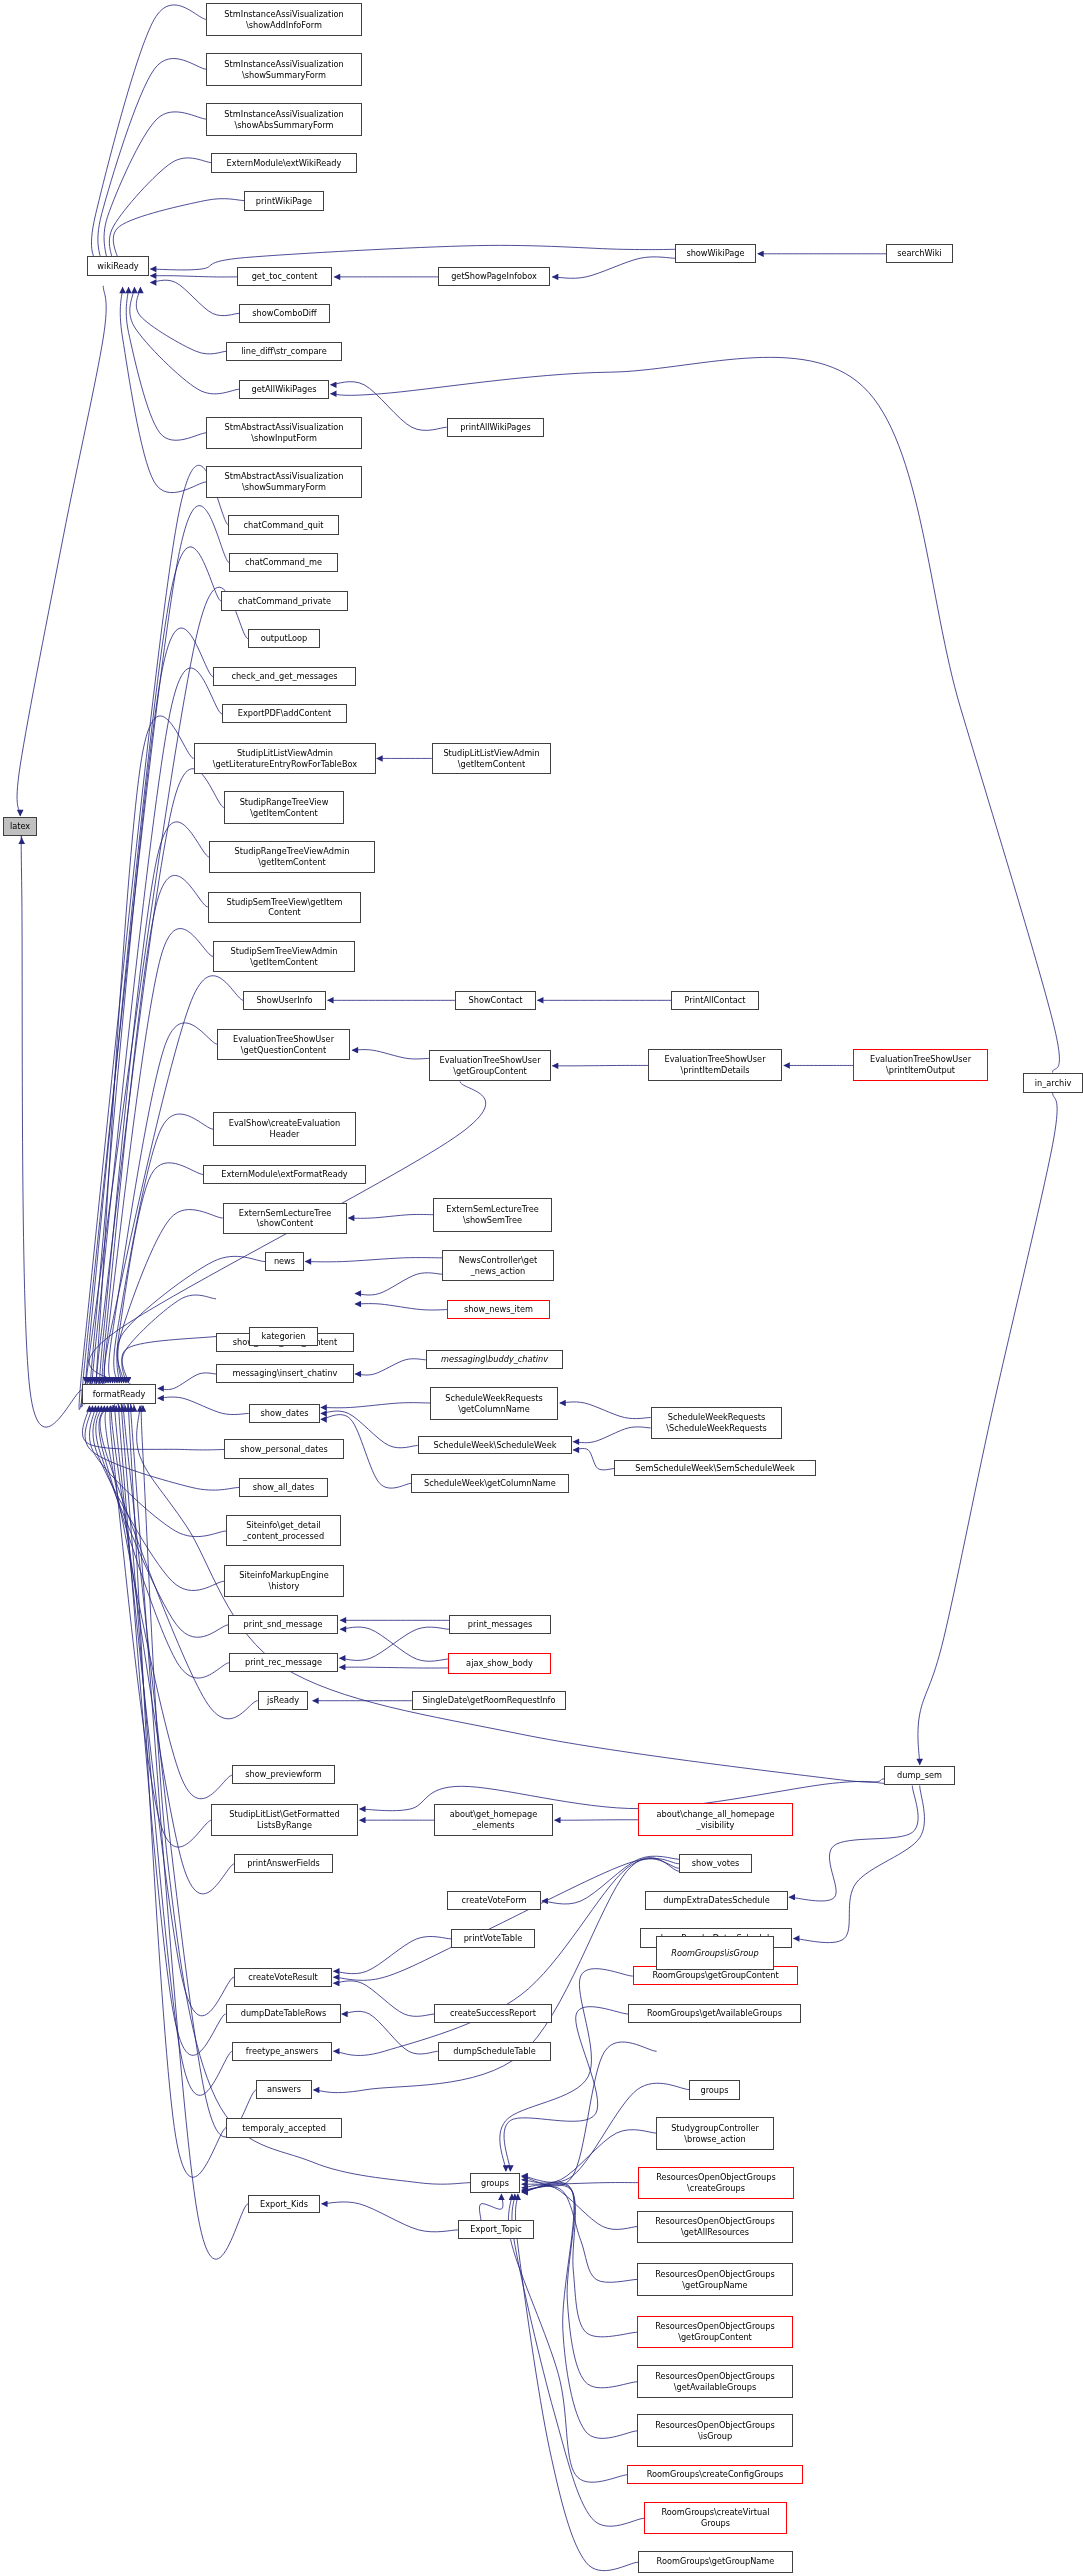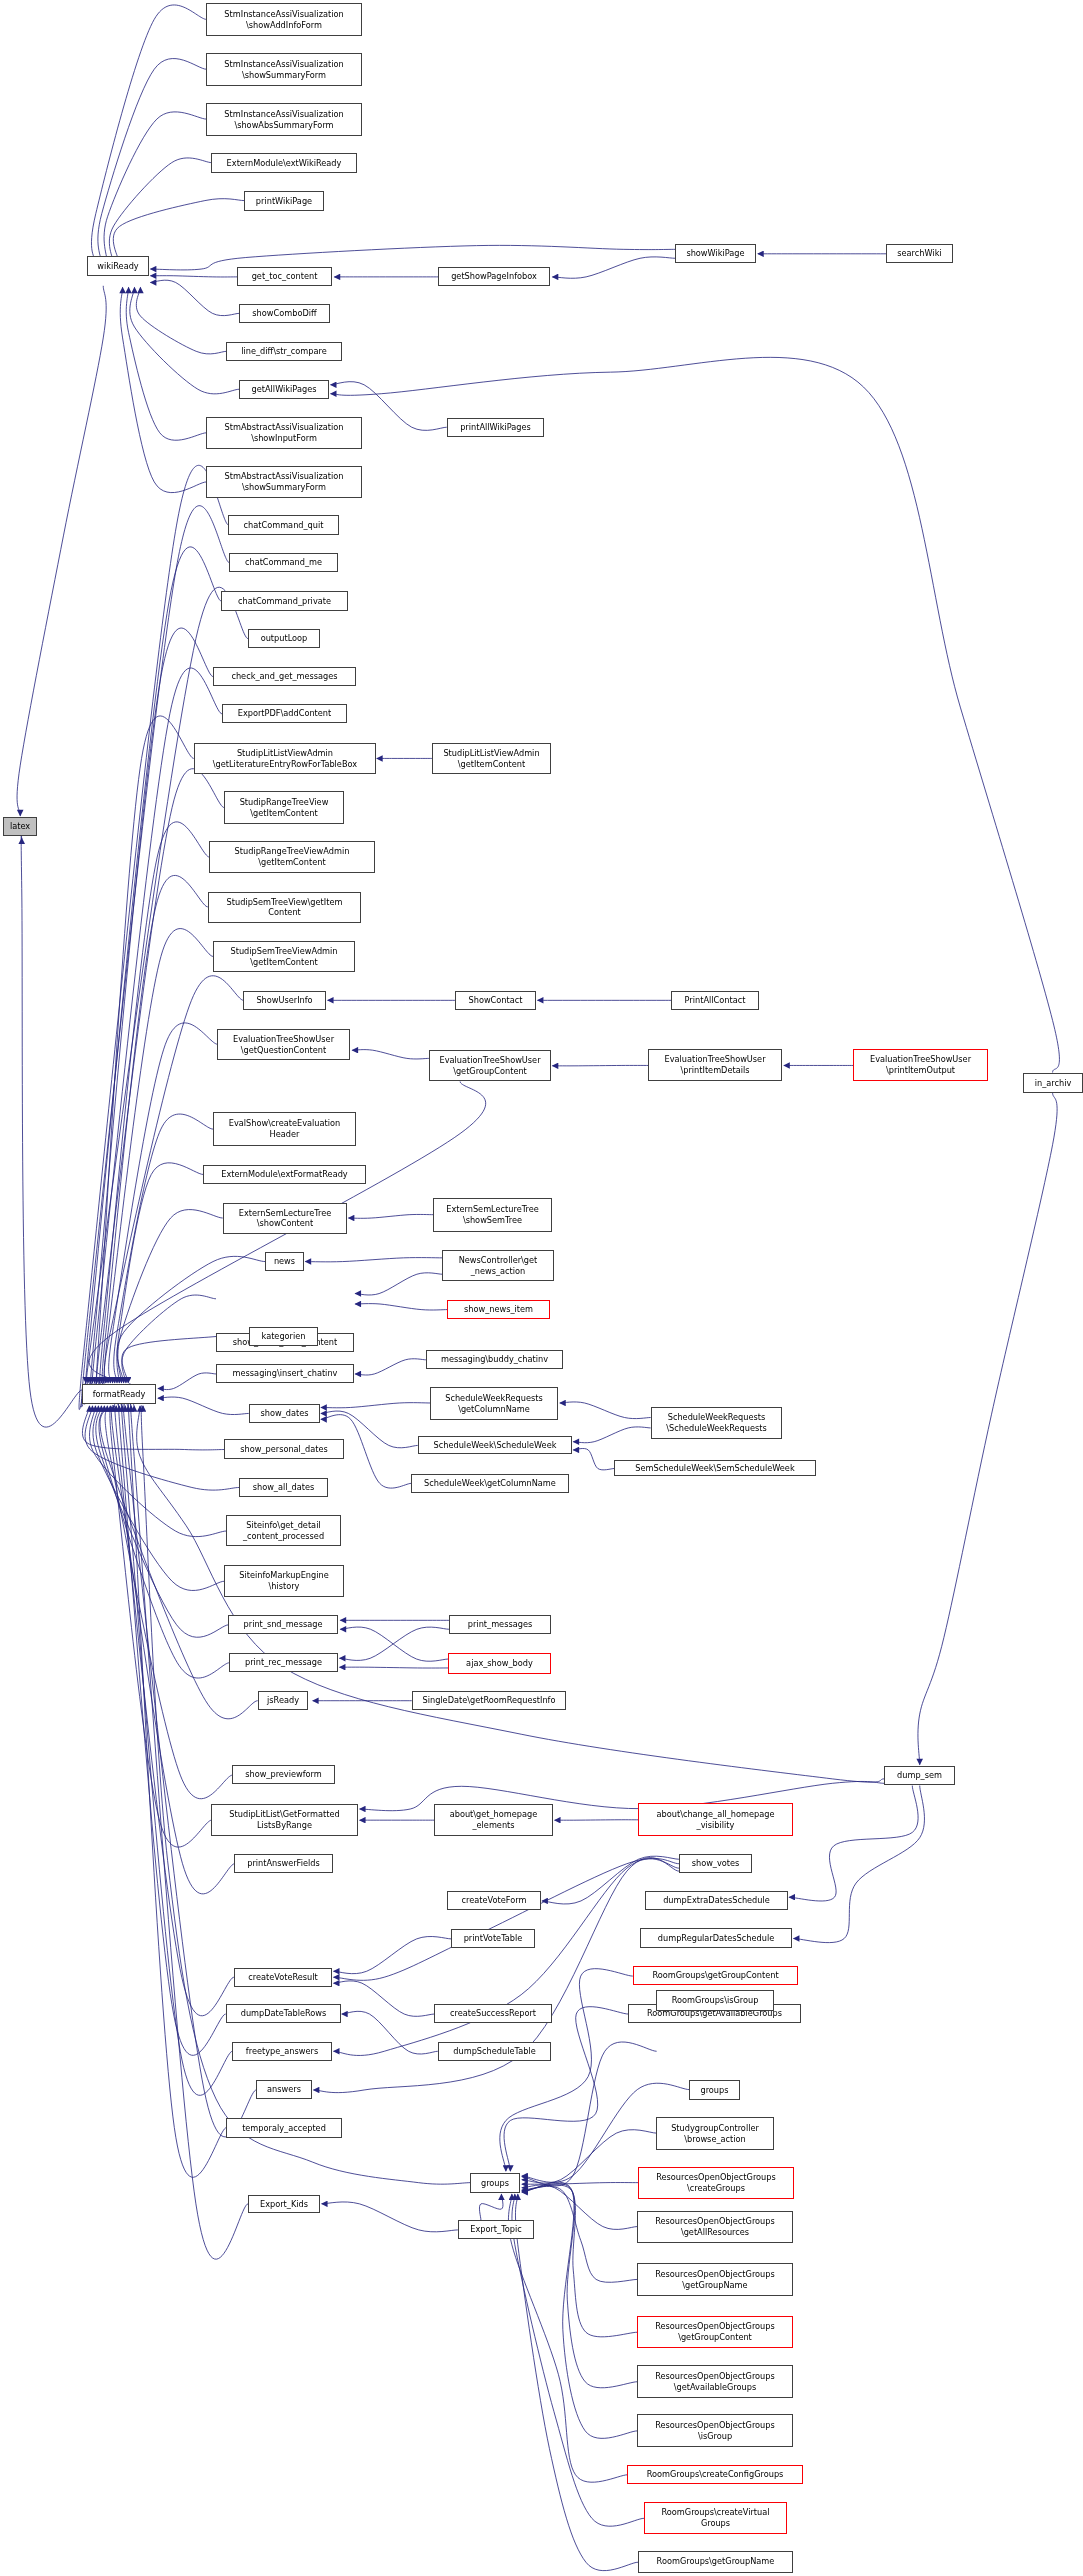--- a/index.html
+++ b/index.html
@@ -207,21 +207,21 @@
     <div class="node" style="left: 223px; top: 1203px; width: 124px; height: 30.5px; border-color: rgb(64, 64, 64);">ExternSemLectureTree
 \showContent</div>
     <div class="node" style="left: 433px; top: 1198px; width: 119px; height: 34px; border-color: rgb(64, 64, 64);">ExternSemLectureTree
 \showSemTree</div>
     <div class="node" style="left: 265px; top: 1252px; width: 39px; height: 19.4px; border-color: rgb(64, 64, 64);">news</div>
     <div class="node" style="left: 442px; top: 1250px; width: 112px; height: 31px; border-color: rgb(64, 64, 64);">NewsController\get
 _news_action</div>
     <div class="node" style="left: 216px; top: 1289px; width: 138px; height: 19.4px; border-color: rgb(64, 64, 64); margin-top: 44px;">show_news_item_content</div>
     <div class="node red" style="left: 447px; top: 1300px; width: 103px; height: 18.6px; border-color: rgb(251, 0, 6);">show_news_item</div>
     <div class="node" style="left: 249px; top: 1327px; width: 69px; height: 19.4px; border-color: rgb(64, 64, 64);">kategorien</div>
-    <div class="node" style="left: 426px; top: 1350px; width: 137px; height: 19.4px; border-color: rgb(64, 64, 64);">messaging\buddy_chatinv</div>
+    <div class="node" style="left: 426px; top: 1350px; width: 137px; height: 19.4px; border-color: rgb(64, 64, 64); font-style: italic;">messaging\buddy_chatinv</div>
     <div class="node" style="left: 216px; top: 1364px; width: 138px; height: 19.4px; border-color: rgb(64, 64, 64);">messaging\insert_chatinv</div>
     <div class="node" style="left: 82px; top: 1384px; width: 74px; height: 20px; border-color: rgb(64, 64, 64);">formatReady</div>
     <div class="node" style="left: 430px; top: 1387px; width: 128px; height: 33px; border-color: rgb(64, 64, 64);">ScheduleWeekRequests
 \getColumnName</div>
     <div class="node" style="left: 249px; top: 1404px; width: 71px; height: 19.4px; border-color: rgb(64, 64, 64);">show_dates</div>
     <div class="node" style="left: 651px; top: 1407px; width: 131px; height: 32px; border-color: rgb(64, 64, 64);">ScheduleWeekRequests
 \ScheduleWeekRequests</div>
     <div class="node" style="left: 418px; top: 1436px; width: 154px; height: 18px; border-color: rgb(64, 64, 64);">ScheduleWeek\ScheduleWeek</div>
     <div class="node" style="left: 614px; top: 1460px; width: 202px; height: 16.4px; border-color: rgb(64, 64, 64);">SemScheduleWeek\SemScheduleWeek</div>
     <div class="node" style="left: 411px; top: 1474px; width: 158px; height: 19.4px; border-color: rgb(64, 64, 64);">ScheduleWeek\getColumnName</div>
@@ -251,21 +251,21 @@
     <div class="node" style="left: 645px; top: 1891px; width: 143px; height: 19.4px; border-color: rgb(64, 64, 64);">dumpExtraDatesSchedule</div>
     <div class="node" style="left: 451px; top: 1929px; width: 84px; height: 19.4px; border-color: rgb(64, 64, 64);">printVoteTable</div>
     <div class="node" style="left: 640px; top: 1928px; width: 152px; height: 20px; border-color: rgb(64, 64, 64);">dumpRegularDatesSchedule</div>
     <div class="node" style="left: 234px; top: 1968px; width: 98px; height: 18.6px; border-color: rgb(64, 64, 64);">createVoteResult</div>
     <div class="node red" style="left: 633px; top: 1966px; width: 165px; height: 19.4px; border-color: rgb(251, 0, 6);">RoomGroups\getGroupContent</div>
     <div class="node" style="left: 226px; top: 2004px; width: 115px; height: 19.4px; border-color: rgb(64, 64, 64);">dumpDateTableRows</div>
     <div class="node" style="left: 434px; top: 2004px; width: 118px; height: 19.4px; border-color: rgb(64, 64, 64);">createSuccessReport</div>
     <div class="node" style="left: 628px; top: 2004px; width: 173px; height: 19.4px; border-color: rgb(64, 64, 64);">RoomGroups\getAvailableGroups</div>
     <div class="node" style="left: 232px; top: 2042px; width: 100px; height: 19.4px; border-color: rgb(64, 64, 64);">freetype_answers</div>
     <div class="node" style="left: 438px; top: 2042px; width: 113px; height: 19.4px; border-color: rgb(64, 64, 64);">dumpScheduleTable</div>
-    <div class="node" style="left: 656px; top: 1990px; width: 118px; height: 21px; border-color: rgb(64, 64, 64);">RoomGroups\isGroup</div>
+    <div class="node" style="left: 656px; top: 1936px; width: 118px; height: 34px; border-color: rgb(64, 64, 64); font-style: italic;">RoomGroups\isGroup</div>
     <div class="node" style="left: 256px; top: 2080px; width: 56px; height: 19.4px; border-color: rgb(64, 64, 64);">answers</div>
     <div class="node" style="left: 689px; top: 2080px; width: 51px; height: 20px; border-color: rgb(64, 64, 64);">groups</div>
     <div class="node" style="left: 226px; top: 2118px; width: 116px; height: 20px; border-color: rgb(64, 64, 64);">temporaly_accepted</div>
     <div class="node" style="left: 656px; top: 2117px; width: 118px; height: 33px; border-color: rgb(64, 64, 64);">StudygroupController
 \browse_action</div>
     <div class="node" style="left: 470px; top: 2173px; width: 50px; height: 20px; border-color: rgb(64, 64, 64);">groups</div>
     <div class="node red" style="left: 638px; top: 2167px; width: 156px; height: 32px; border-color: rgb(251, 0, 6);">ResourcesOpenObjectGroups
 \createGroups</div>
     <div class="node" style="left: 248px; top: 2195px; width: 72px; height: 18px; border-color: rgb(64, 64, 64);">Export_Kids</div>
     <div class="node" style="left: 637px; top: 2211px; width: 156px; height: 32px; border-color: rgb(64, 64, 64);">ResourcesOpenObjectGroups

